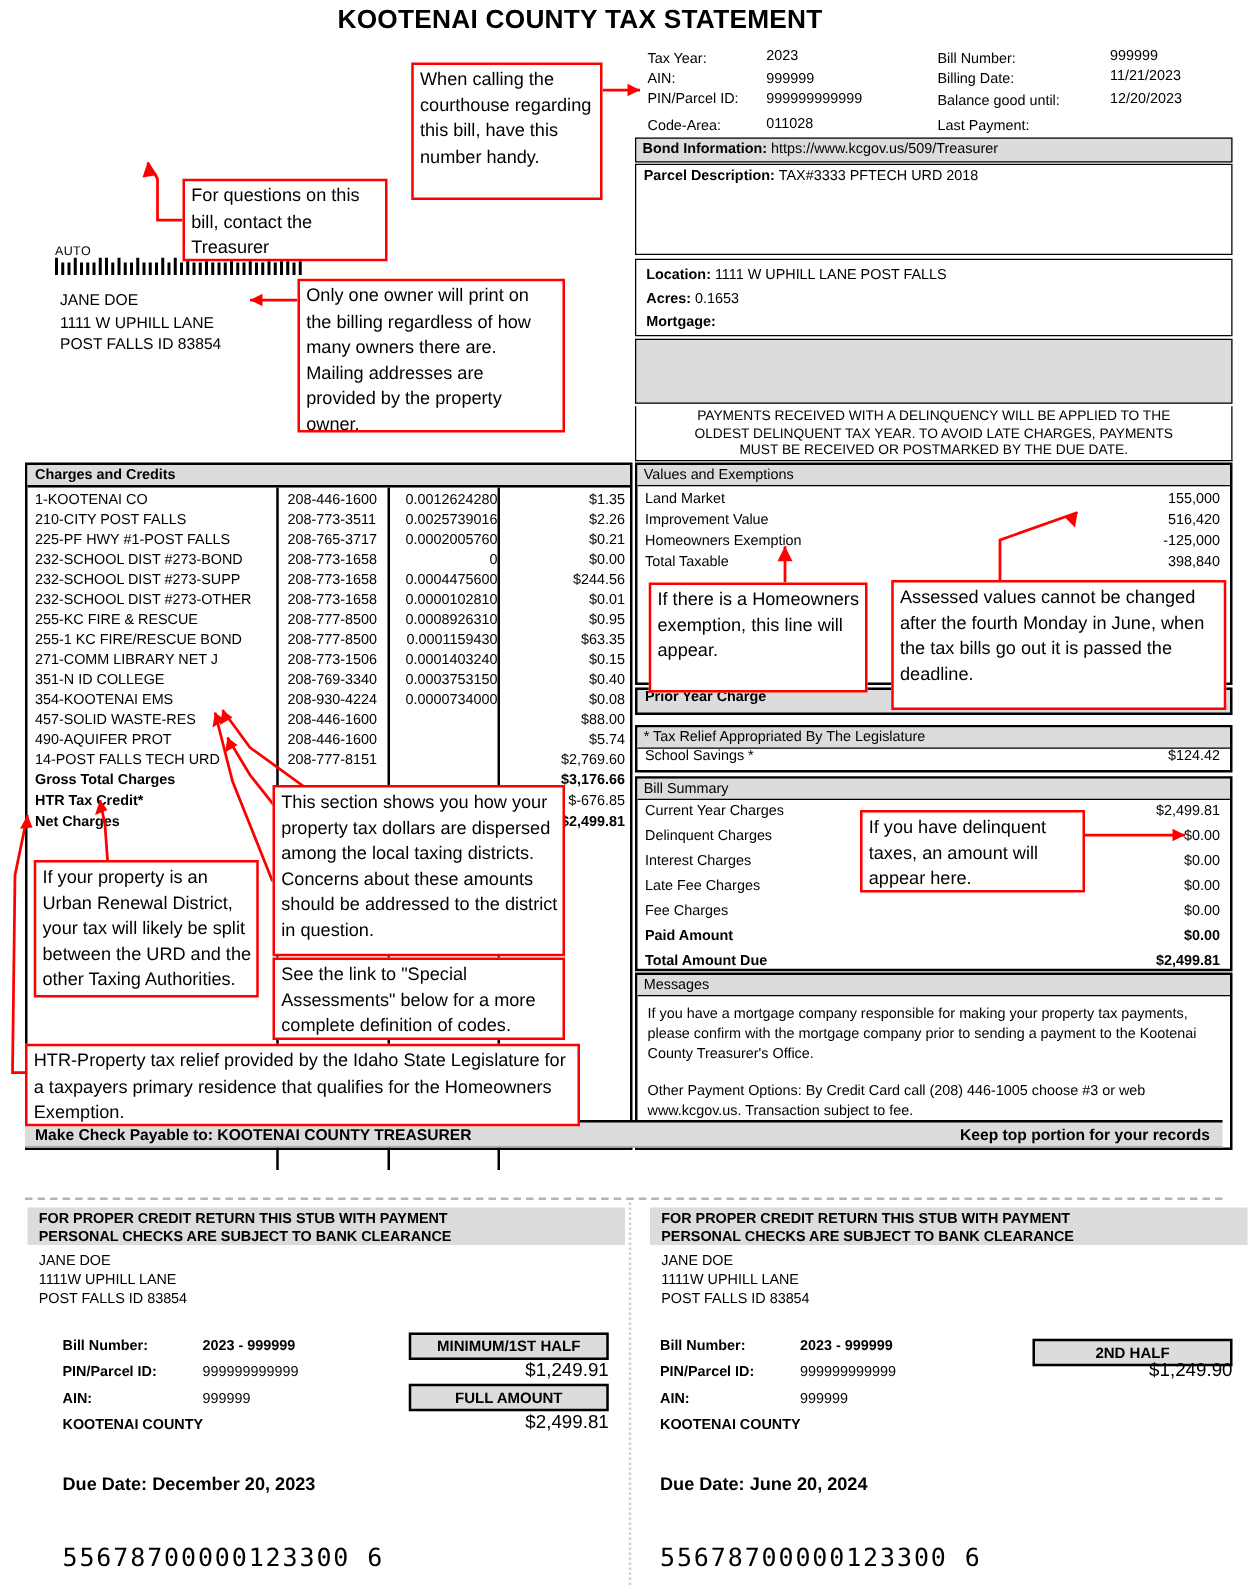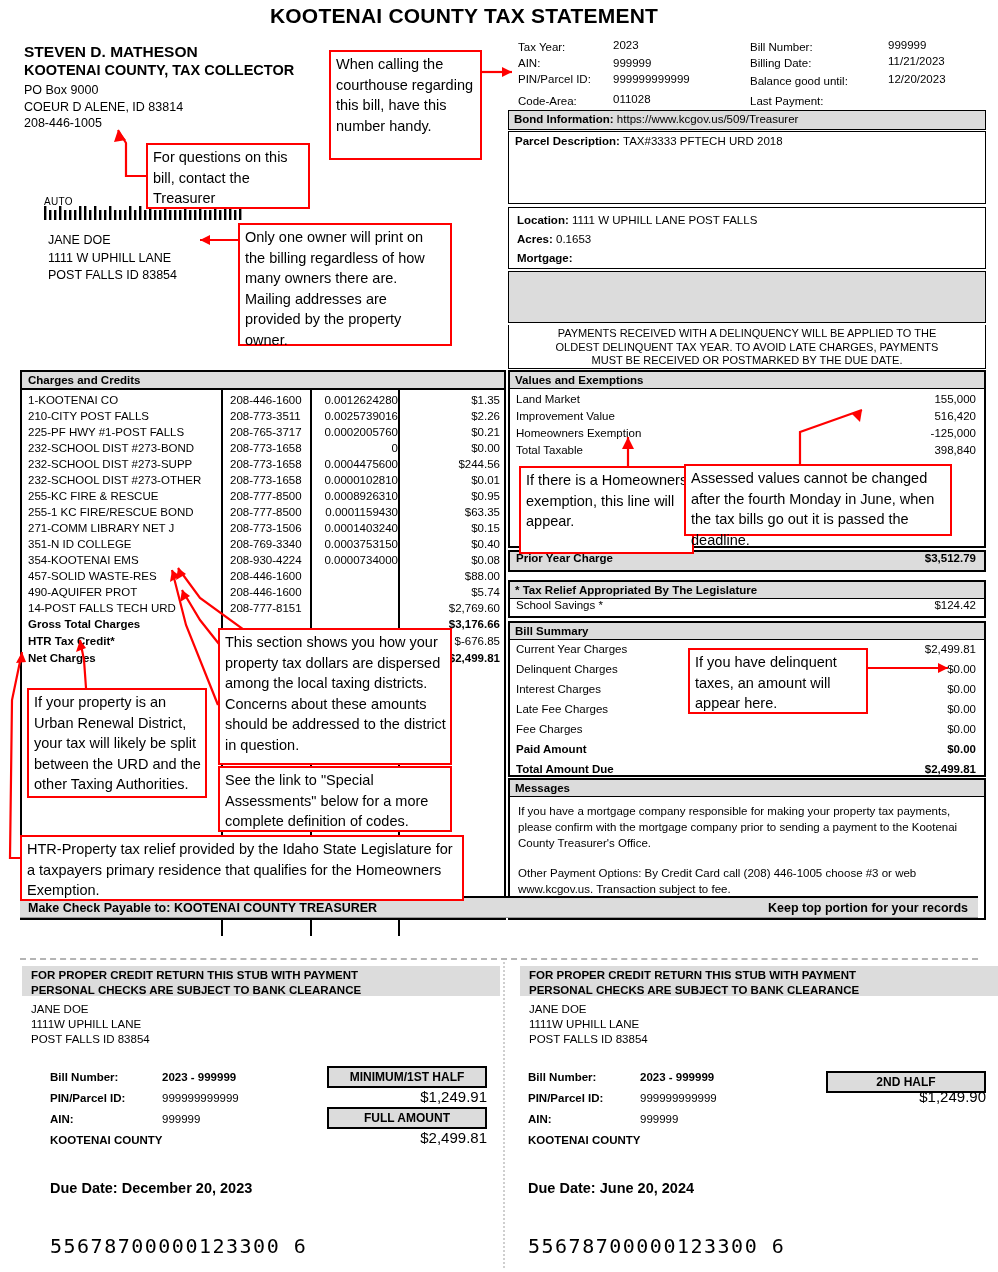--- a/index.html
+++ b/index.html
@@ -32,21 +32,21 @@
   
   .kv{position:absolute;font-size:11.5px;}
   .kv .lbl{position:absolute;white-space:nowrap;}
   .kv .val{position:absolute;white-space:nowrap;}
 
   
   .box{position:absolute;box-sizing:border-box;border:1.6px solid #000;background:#fff;}
   .bar{box-sizing:border-box;background:#dcdcdc;border:1.6px solid #000;
        font-size:11.5px;font-weight:bold;padding:2px 5px;position:absolute;}
   .sect-hd{box-sizing:border-box;background:#dcdcdc;border-bottom:1.6px solid #000;
-       font-size:11.5px;font-weight:bold;padding:2px 5px;}
+       font-size:11.5px;font-weight:normal;padding:2px 5px;}
 
   
   .charges{position:absolute;left:20px;top:370px;width:486px;height:550px;
            border:2px solid #000;box-sizing:border-box;}
   .ch-head{background:#dcdcdc;border-bottom:2px solid #000;font-size:11.5px;
            font-weight:bold;padding:2px 6px;box-sizing:border-box;}
   .ch-body{position:relative;height:100%;}
   .vline{position:absolute;top:0;bottom:0;width:1.6px;background:#000;}
   .crow{position:absolute;left:0;right:0;height:16px;font-size:11.5px;}
   .crow .c1{position:absolute;left:6px;white-space:nowrap;}
@@ -96,29 +96,20 @@
   .micr{position:absolute;font-family:"DejaVu Sans Mono", monospace;font-size:20px;
         letter-spacing:1.5px;}
 </style>
 </head>
 <body>
 
 <div class="page">
 
   <div class="doc-title">KOOTENAI COUNTY TAX STATEMENT</div>
 
-  <div class="collector">
-    <div class="n1">STEVEN D. MATHESON</div>
-    <div class="n2">KOOTENAI COUNTY, TAX COLLECTOR</div>
-    <div class="addr">
-      <div>PO Box 9000</div>
-      <div>COEUR D ALENE, ID 83814</div>
-      <div>208-446-1005</div>
-    </div>
-  </div>
 
   <div class="auto-lbl">AUTO</div>
   <div class="barcode-imb">
     <svg width="212" height="14" viewBox="0 0 212 14">
       <g fill="#000">
         <rect x="0" y="0" width="2.4" height="14"></rect>
           <rect x="5" y="4" width="2.4" height="10"></rect>
         <rect x="10" y="4" width="2.4" height="10"></rect>
           <rect x="15" y="0" width="2.4" height="14"></rect>
         <rect x="20" y="4" width="2.4" height="10"></rect>
@@ -413,21 +404,21 @@
   </div>
 
   <div class="ann" style="left:329px;top:50px;width:153px;height:110px;">When calling the courthouse regarding this bill, have this number handy.</div>
 
   <div class="ann" style="left:146px;top:143px;width:164px;height:66px;">For questions on this bill, contact the Treasurer</div>
 
   <div class="ann" style="left:238px;top:223px;width:214px;height:123px;">Only one owner will print on the billing regardless of how many owners there are. Mailing addresses are provided by the property owner.</div>
 
   <div class="ann" style="left:519px;top:466px;width:175px;height:88px;">If there is a Homeowners exemption, this line will appear.</div>
 
-  <div class="ann" style="left:684px;top:464px;width:268px;height:72px;">Assessed values cannot be changed after the fourth Monday in June, when the tax bills go out it is passed the deadline.</div>
+  <div class="ann" style="left:713px;top:464px;width:268px;height:104px;">Assessed values cannot be changed after the fourth Monday in June, when the tax bills go out it is passed the deadline.</div>
 
   <div class="ann" style="left:218px;top:628px;width:234px;height:137px;">This section shows you how your property tax dollars are dispersed among the local taxing districts. Concerns about these amounts should be addressed to the district in question.</div>
 
   <div class="ann" style="left:218px;top:766px;width:234px;height:66px;">See the link to "Special Assessments" below for a more complete definition of codes.</div>
 
   <div class="ann" style="left:27px;top:688px;width:180px;height:110px;">If your property is an Urban Renewal District, your tax will likely be split between the URD and the other Taxing Authorities.</div>
 
   <div class="ann" style="left:20px;top:835px;width:444px;height:66px;">HTR-Property tax relief provided by the Idaho State Legislature for a taxpayers primary residence that qualifies for the Homeowners Exemption.</div>
 
   <div class="ann" style="left:688px;top:648px;width:180px;height:66px;">If you have delinquent taxes, an amount will appear here.</div>

